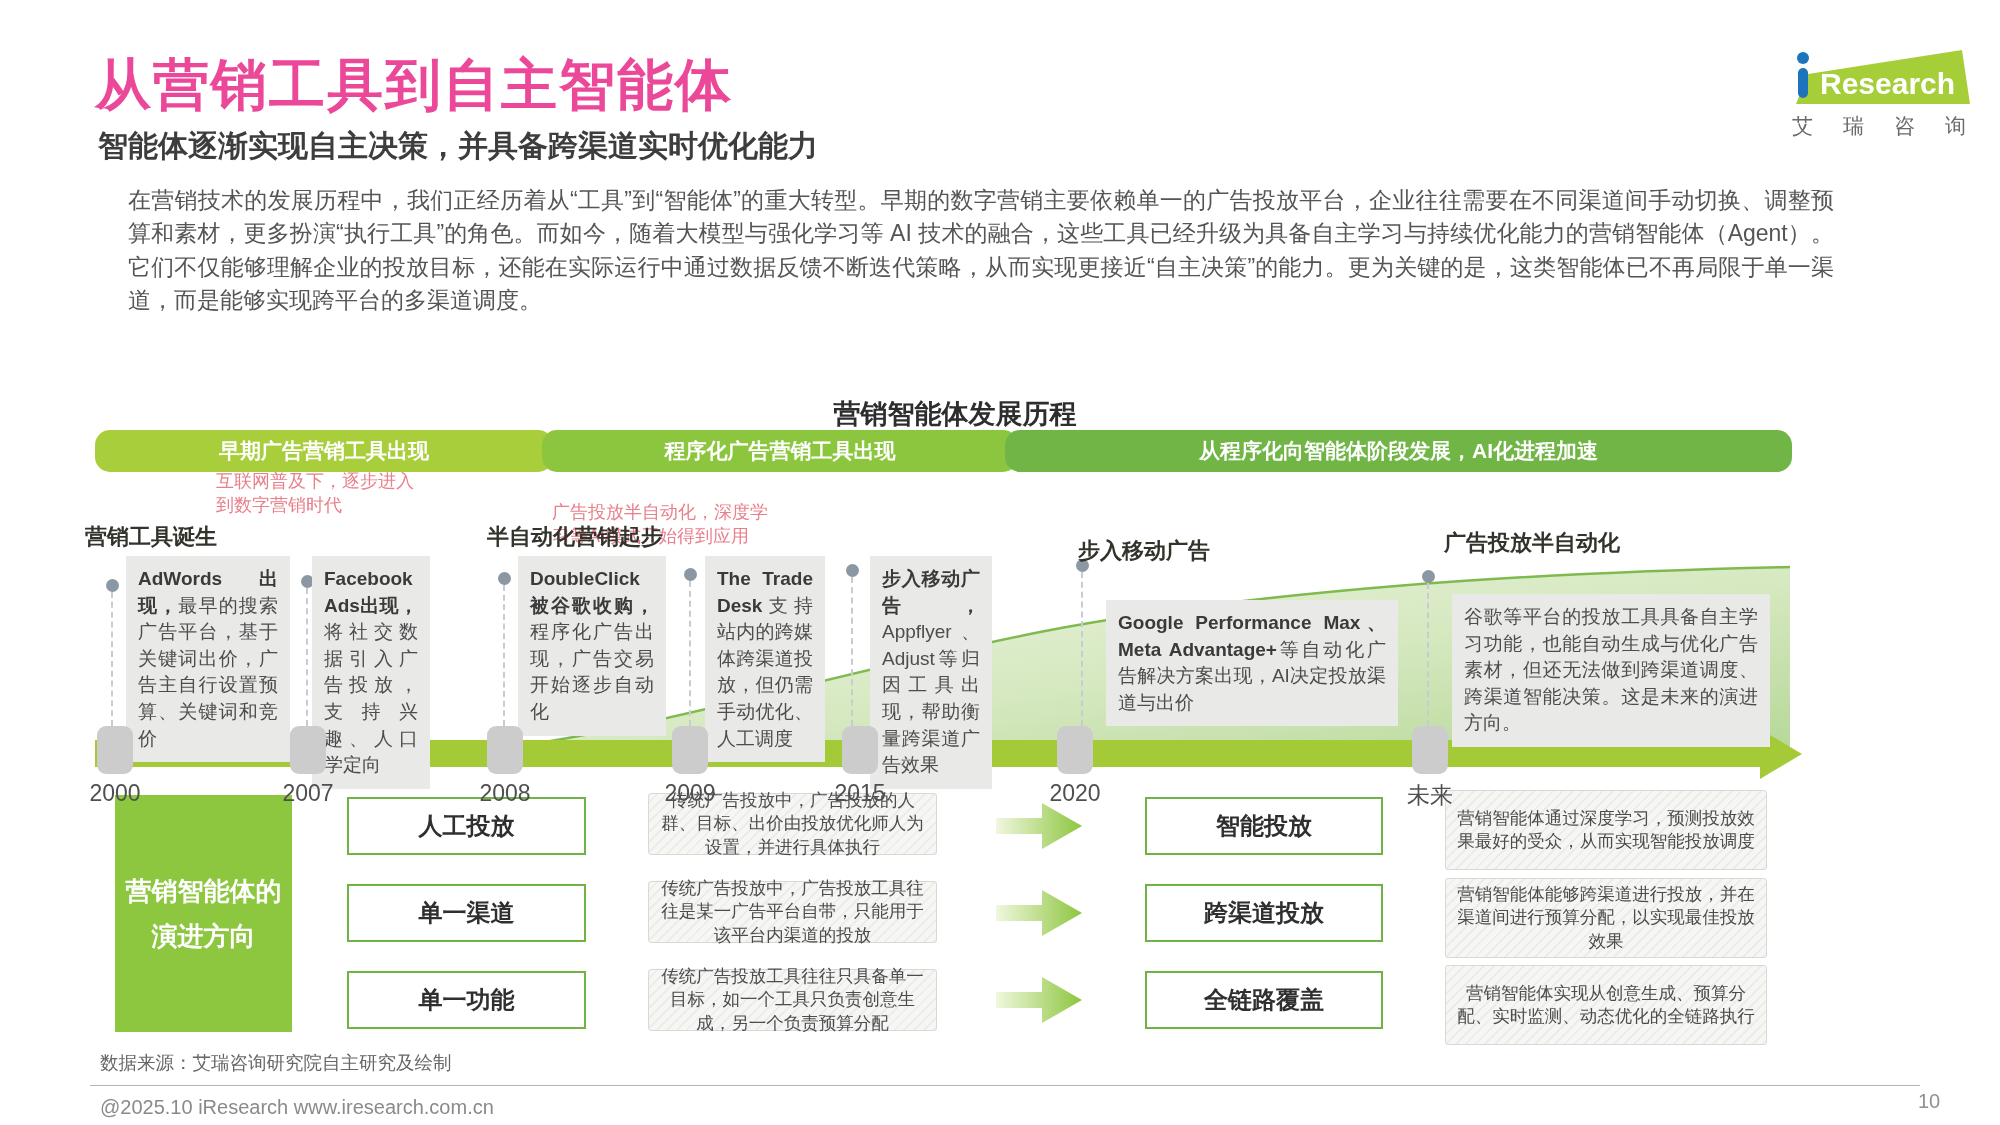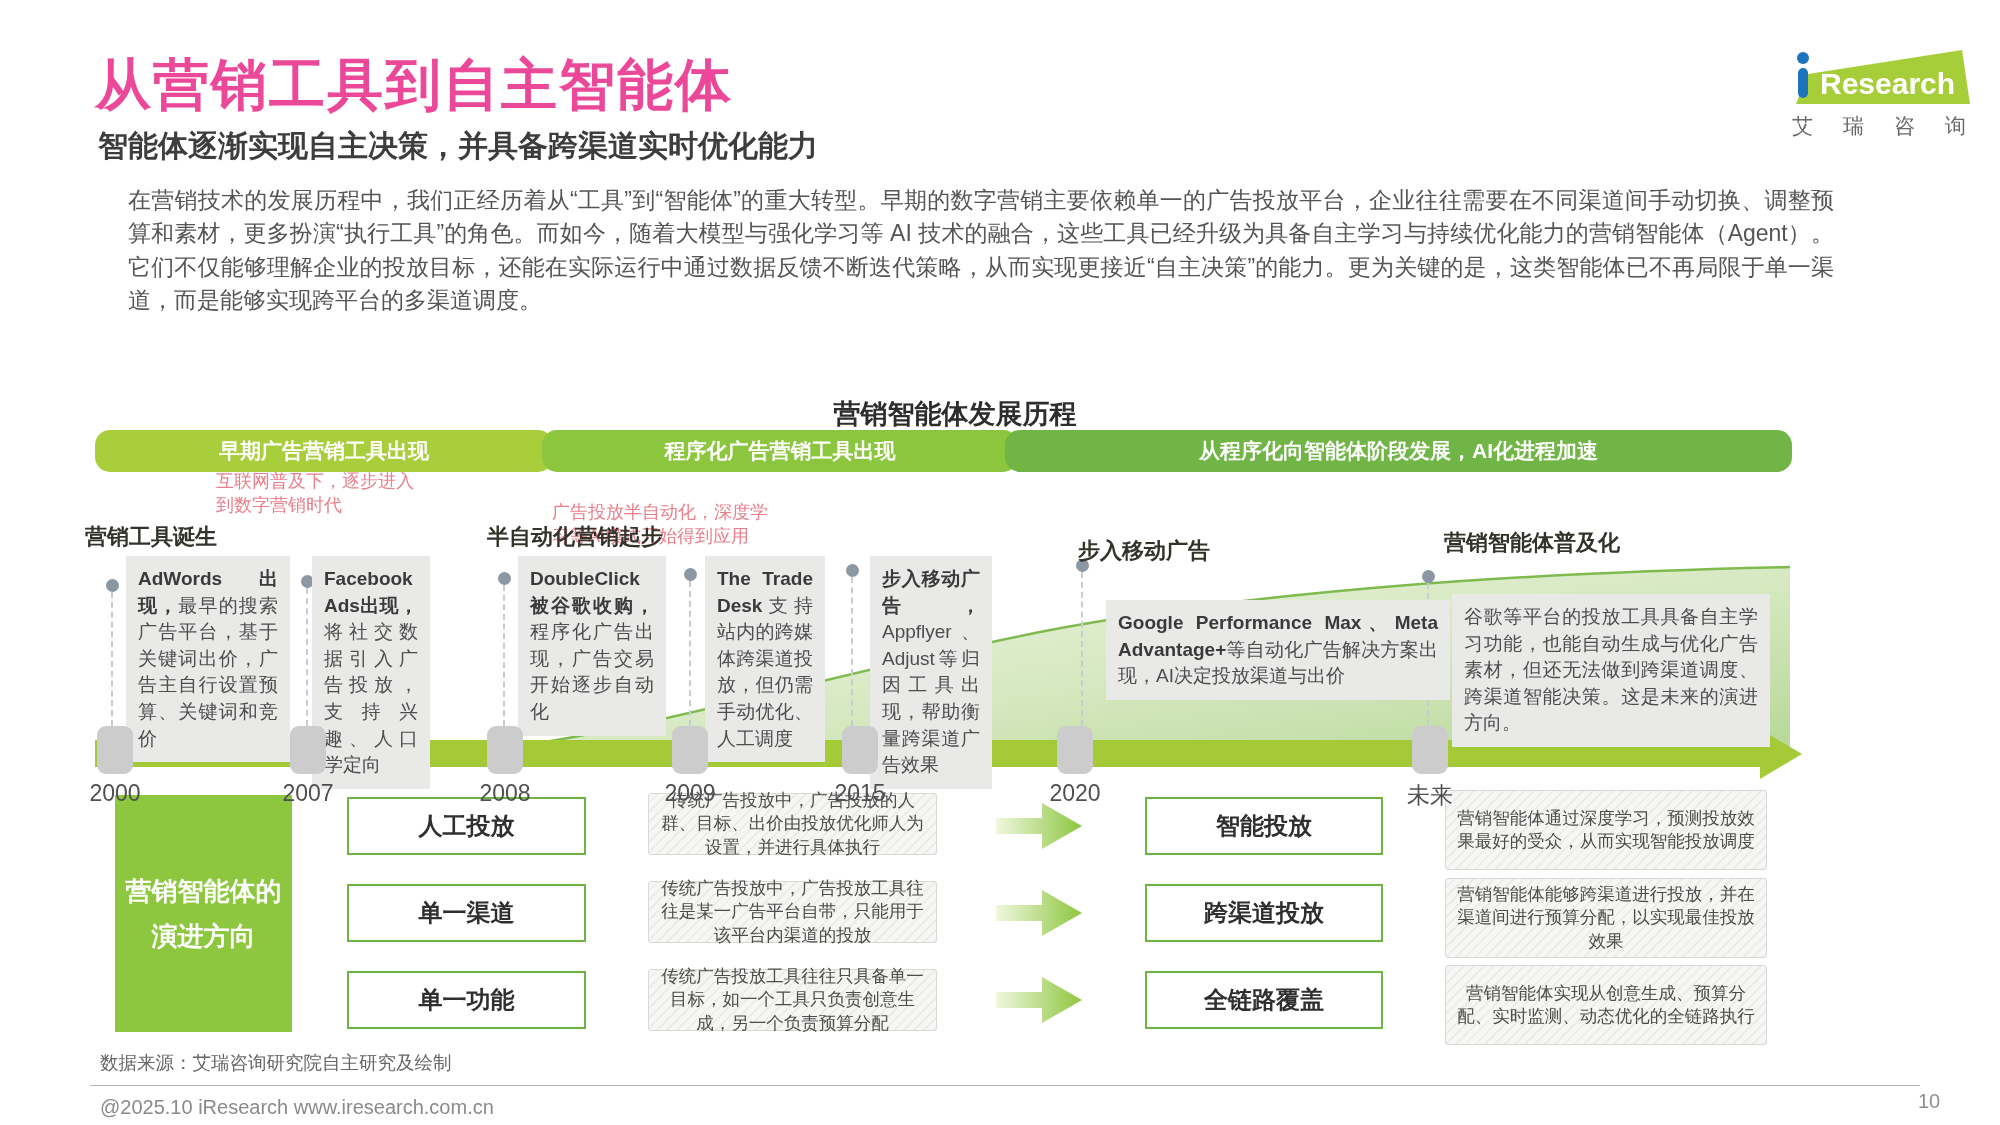--- a/index.html
+++ b/index.html
@@ -109,21 +109,21 @@
   <div class="abs pink-note note2">广告投放半自动化，深度学习等AI模式开始得到应用</div>
 
   <svg class="abs curve" width="1302" height="232" viewBox="0 0 1302 232">
     <path d="M20,206 C180,182 340,132 540,92 C760,50 1020,33 1290,27 L1290,210 L20,210 Z" fill="url(#curveFill)" stroke="none"></path>
     <path d="M20,206 C180,182 340,132 540,92 C760,50 1020,33 1290,27" fill="none" stroke="#7fba4e" stroke-width="2.5"></path>
   </svg>
 
   <div class="abs stage-label" style="left:85px;top:522px">营销工具诞生</div>
   <div class="abs stage-label" style="left:487px;top:522px">半自动化营销起步</div>
   <div class="abs stage-label" style="left:1078px;top:536px">步入移动广告</div>
-  <div class="abs stage-label" style="left:1444px;top:528px">营销智能体普及化</div>
+  <div class="abs stage-label" style="left:1444px;top:528px">广告投放半自动化</div>
 
   <div class="abs dot" style="left:106px;top:579px"></div>
   <div class="abs dot" style="left:301px;top:575px"></div>
   <div class="abs dot" style="left:498px;top:572px"></div>
   <div class="abs dot" style="left:684px;top:568px"></div>
   <div class="abs dot" style="left:846px;top:564px"></div>
   <div class="abs dot" style="left:1076px;top:559px"></div>
   <div class="abs dot" style="left:1422px;top:570px"></div>
 
   <div class="abs dash" style="left:111px;top:592px;height:134px"></div>
@@ -142,21 +142,21 @@
   </div>
   <div class="abs mbox" style="left:518px;top:556px;width:148px">
     <b>DoubleClick被谷歌收购，</b><span>程序化广告出现，广告交易开始逐步自动化</span>
   </div>
   <div class="abs mbox" style="left:705px;top:556px;width:120px">
     <b>The Trade Desk</b><span>支持站内的跨媒体跨渠道投放，但仍需手动优化、人工调度</span>
   </div>
   <div class="abs mbox" style="left:870px;top:556px;width:122px">
     <b>步入移动广告，</b><span>Appflyer、Adjust等归因工具出现，帮助衡量跨渠道广告效果</span>
   </div>
-  <div class="abs mbox" style="left:1106px;top:600px;width:344px">
+  <div class="abs mbox" style="left:1106px;top:600px;width:292px">
     <b>Google Performance Max、Meta Advantage+</b><span>等自动化广告解决方案出现，AI决定投放渠道与出价</span>
   </div>
   <div class="abs mbox" style="left:1452px;top:594px;width:318px">
     <span>谷歌等平台的投放工具具备自主学习功能，也能自动生成与优化广告素材，但还无法做到跨渠道调度、跨渠道智能决策。这是未来的演进方向。</span>
   </div>
 
   <div class="abs tl-bar"></div>
   <div class="abs tl-arrow"></div>
 
   <div class="abs tl-sq" style="left:97px"></div>

